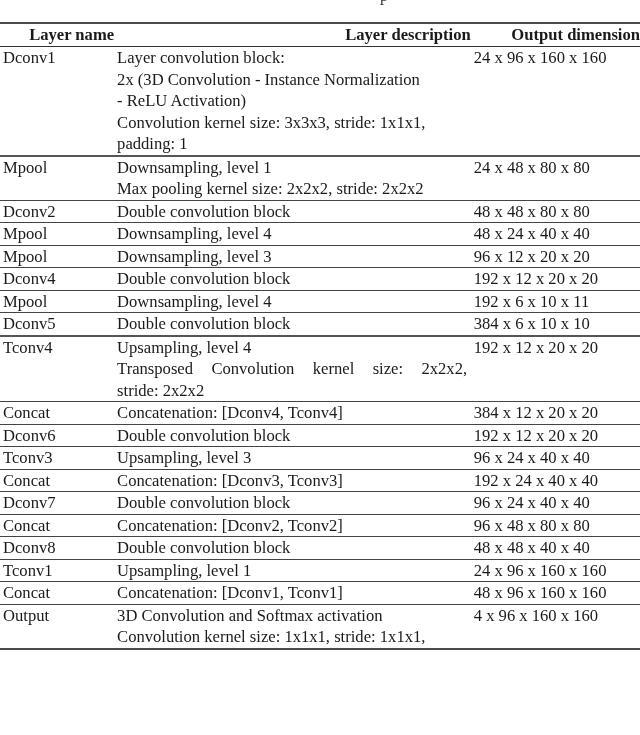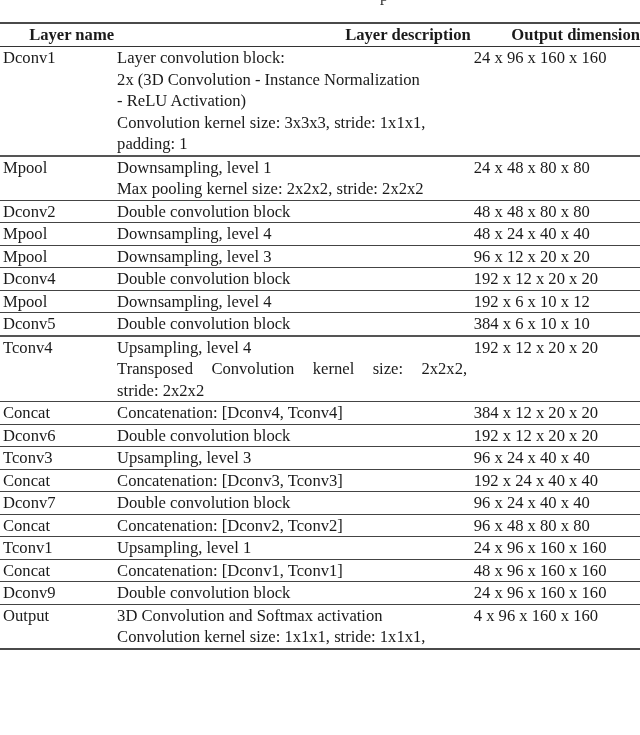--- a/index.html
+++ b/index.html
@@ -126,21 +126,21 @@
         <td class="col-desc">
           <span class="desc-line">Double convolution block</span>
         </td>
         <td class="col-out">192 x 12 x 20 x 20</td>
       </tr>
       <tr>
         <td class="col-name">Mpool</td>
         <td class="col-desc">
           <span class="desc-line">Downsampling, level 4</span>
         </td>
-        <td class="col-out">192 x 6 x 10 x 12</td>
+        <td class="col-out">192 x 6 x 10 x 11</td>
       </tr>
       <tr class="thick-bottom">
         <td class="col-name">Dconv5</td>
         <td class="col-desc">
           <span class="desc-line">Double convolution block</span>
         </td>
         <td class="col-out">384 x 6 x 10 x 10</td>
       </tr>
       <tr>
         <td class="col-name">Tconv4</td>
@@ -187,39 +187,39 @@
         <td class="col-out">96 x 24 x 40 x 40</td>
       </tr>
       <tr>
         <td class="col-name">Concat</td>
         <td class="col-desc">
           <span class="desc-line">Concatenation: [Dconv2, Tconv2]</span>
         </td>
         <td class="col-out">96 x 48 x 80 x 80</td>
       </tr>
       <tr>
+        <td class="col-name">Dconv8</td>
+        <td class="col-desc">
+          <span class="desc-line">Double convolution block</span>
+        </td>
+        <td class="col-out">48 x 48 x 40 x 40</td>
+      </tr>
+      <tr>
         <td class="col-name">Tconv1</td>
         <td class="col-desc">
           <span class="desc-line">Upsampling, level 1</span>
         </td>
         <td class="col-out">24 x 96 x 160 x 160</td>
       </tr>
       <tr>
         <td class="col-name">Concat</td>
         <td class="col-desc">
           <span class="desc-line">Concatenation: [Dconv1, Tconv1]</span>
         </td>
         <td class="col-out">48 x 96 x 160 x 160</td>
-      </tr>
-      <tr>
-        <td class="col-name">Dconv9</td>
-        <td class="col-desc">
-          <span class="desc-line">Double convolution block</span>
-        </td>
-        <td class="col-out">24 x 96 x 160 x 160</td>
       </tr>
       <tr>
         <td class="col-name">Output</td>
         <td class="col-desc">
           <span class="desc-line">3D Convolution and Softmax activation</span>
           <span class="desc-line">Convolution kernel size: 1x1x1, stride: 1x1x1,</span>
         </td>
         <td class="col-out">4 x 96 x 160 x 160</td>
       </tr>
     </tbody>

